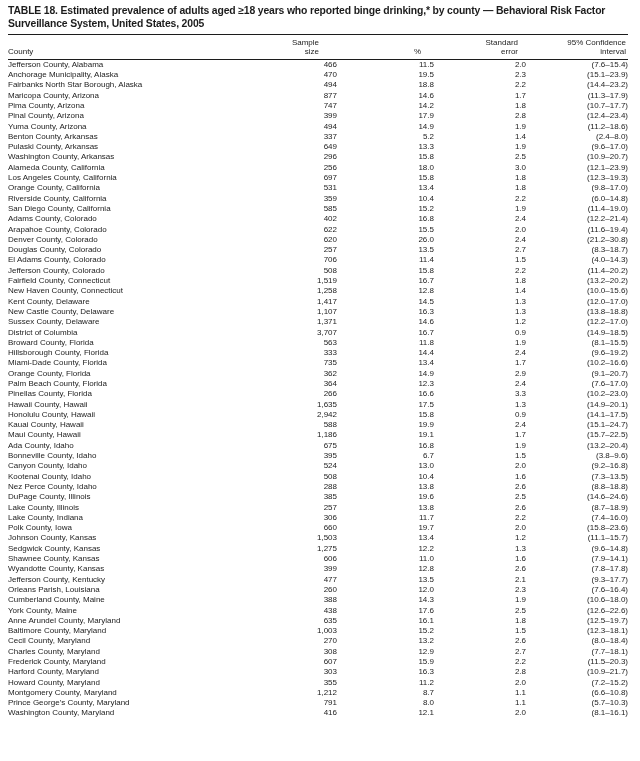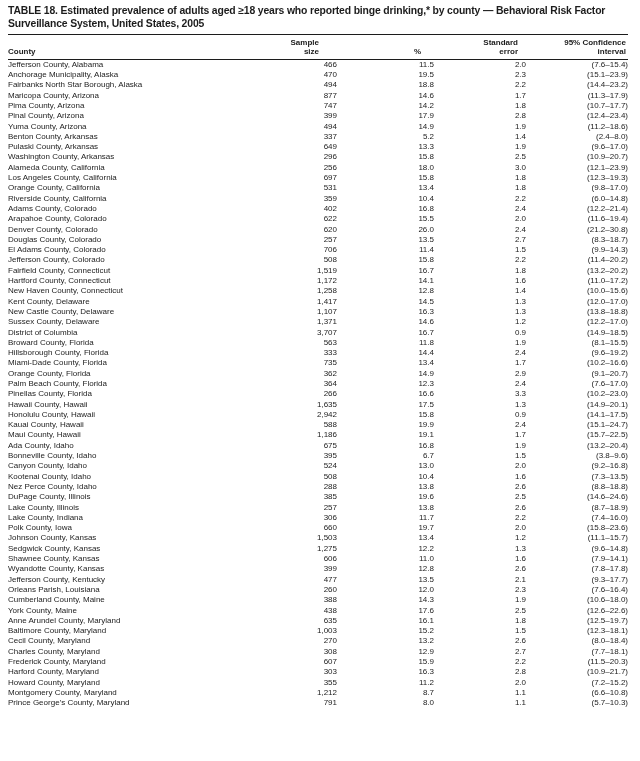--- a/index.html
+++ b/index.html
@@ -32,21 +32,21 @@
   }
   th, td {
     padding: 0;
     font-size: 8px;
     line-height: 10.3px;
     vertical-align: bottom;
     white-space: nowrap;
     overflow: hidden;
   }
   thead th {
-    font-weight: bold;
+    font-weight: normal;
     line-height: 9.6px;
     padding-top: 3px;
     padding-bottom: 2px;
     border-bottom: 1.8px solid #1c1c1c;
   }
   .col-county  { width: auto;  text-align: left; }
   .col-sample  { width: 62px;  text-align: right; }
   .col-pct     { width: 84px;  text-align: right; }
   .col-se      { width: 84px;  text-align: right; }
   .col-ci      { width: 100px; text-align: right; }
@@ -177,20 +177,27 @@
           <td class="col-ci">(9.8–17.0)</td>
         </tr>
         <tr>
           <td class="col-county">Riverside County, California</td>
           <td class="col-sample">359</td>
           <td class="col-pct">10.4</td>
           <td class="col-se">2.2</td>
           <td class="col-ci">(6.0–14.8)</td>
         </tr>
         <tr>
+          <td class="col-county">San Diego County, California</td>
+          <td class="col-sample">585</td>
+          <td class="col-pct">15.2</td>
+          <td class="col-se">1.9</td>
+          <td class="col-ci">(11.4–19.0)</td>
+        </tr>
+        <tr>
           <td class="col-county">Adams County, Colorado</td>
           <td class="col-sample">402</td>
           <td class="col-pct">16.8</td>
           <td class="col-se">2.4</td>
           <td class="col-ci">(12.2–21.4)</td>
         </tr>
         <tr>
           <td class="col-county">Arapahoe County, Colorado</td>
           <td class="col-sample">622</td>
           <td class="col-pct">15.5</td>
@@ -209,44 +216,37 @@
           <td class="col-sample">257</td>
           <td class="col-pct">13.5</td>
           <td class="col-se">2.7</td>
           <td class="col-ci">(8.3–18.7)</td>
         </tr>
         <tr>
           <td class="col-county">El Adams County, Colorado</td>
           <td class="col-sample">706</td>
           <td class="col-pct">11.4</td>
           <td class="col-se">1.5</td>
-          <td class="col-ci">(9.9–14.3)</td>
+          <td class="col-ci">(4.0–14.3)</td>
         </tr>
         <tr>
           <td class="col-county">Jefferson County, Colorado</td>
           <td class="col-sample">508</td>
           <td class="col-pct">15.8</td>
           <td class="col-se">2.2</td>
           <td class="col-ci">(11.4–20.2)</td>
         </tr>
         <tr>
           <td class="col-county">Fairfield County, Connecticut</td>
           <td class="col-sample">1,519</td>
           <td class="col-pct">16.7</td>
           <td class="col-se">1.8</td>
           <td class="col-ci">(13.2–20.2)</td>
         </tr>
         <tr>
-          <td class="col-county">Hartford County, Connecticut</td>
-          <td class="col-sample">1,172</td>
-          <td class="col-pct">14.1</td>
-          <td class="col-se">1.6</td>
-          <td class="col-ci">(11.0–17.2)</td>
-        </tr>
-        <tr>
           <td class="col-county">New Haven County, Connecticut</td>
           <td class="col-sample">1,258</td>
           <td class="col-pct">12.8</td>
           <td class="col-se">1.4</td>
           <td class="col-ci">(10.0–15.6)</td>
         </tr>
         <tr>
           <td class="col-county">Kent County, Delaware</td>
           <td class="col-sample">1,417</td>
           <td class="col-pct">14.5</td>
@@ -519,15 +519,22 @@
           <td class="col-se">1.1</td>
           <td class="col-ci">(6.6–10.8)</td>
         </tr>
         <tr>
           <td class="col-county">Prince George’s County, Maryland</td>
           <td class="col-sample">791</td>
           <td class="col-pct">8.0</td>
           <td class="col-se">1.1</td>
           <td class="col-ci">(5.7–10.3)</td>
         </tr>
+        <tr>
+          <td class="col-county">Washington County, Maryland</td>
+          <td class="col-sample">416</td>
+          <td class="col-pct">12.1</td>
+          <td class="col-se">2.0</td>
+          <td class="col-ci">(8.1–16.1)</td>
+        </tr>
       </tbody>
   </table>
 </div>
 
 </body></html>

